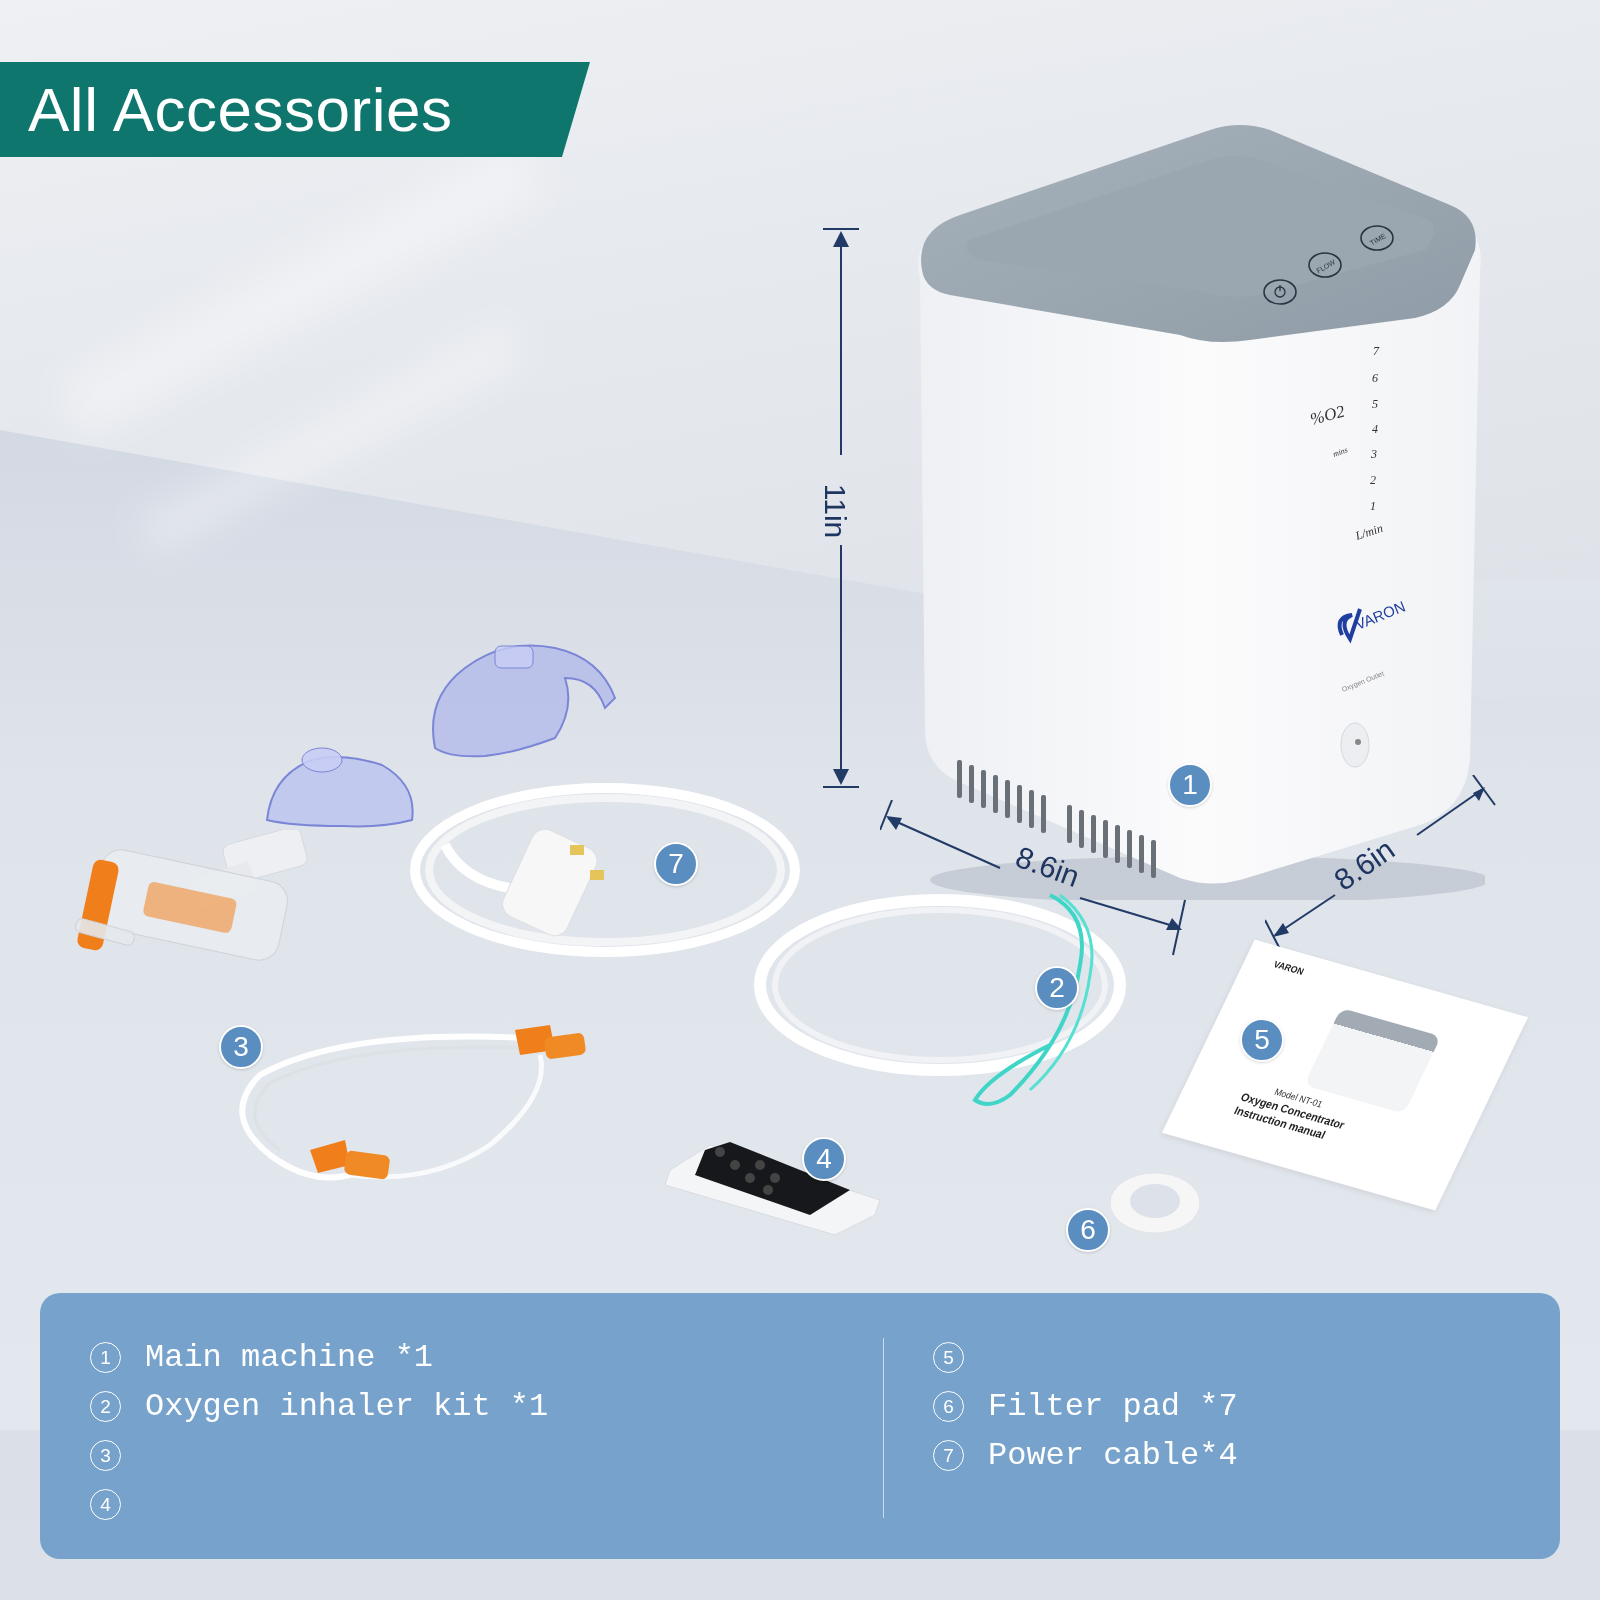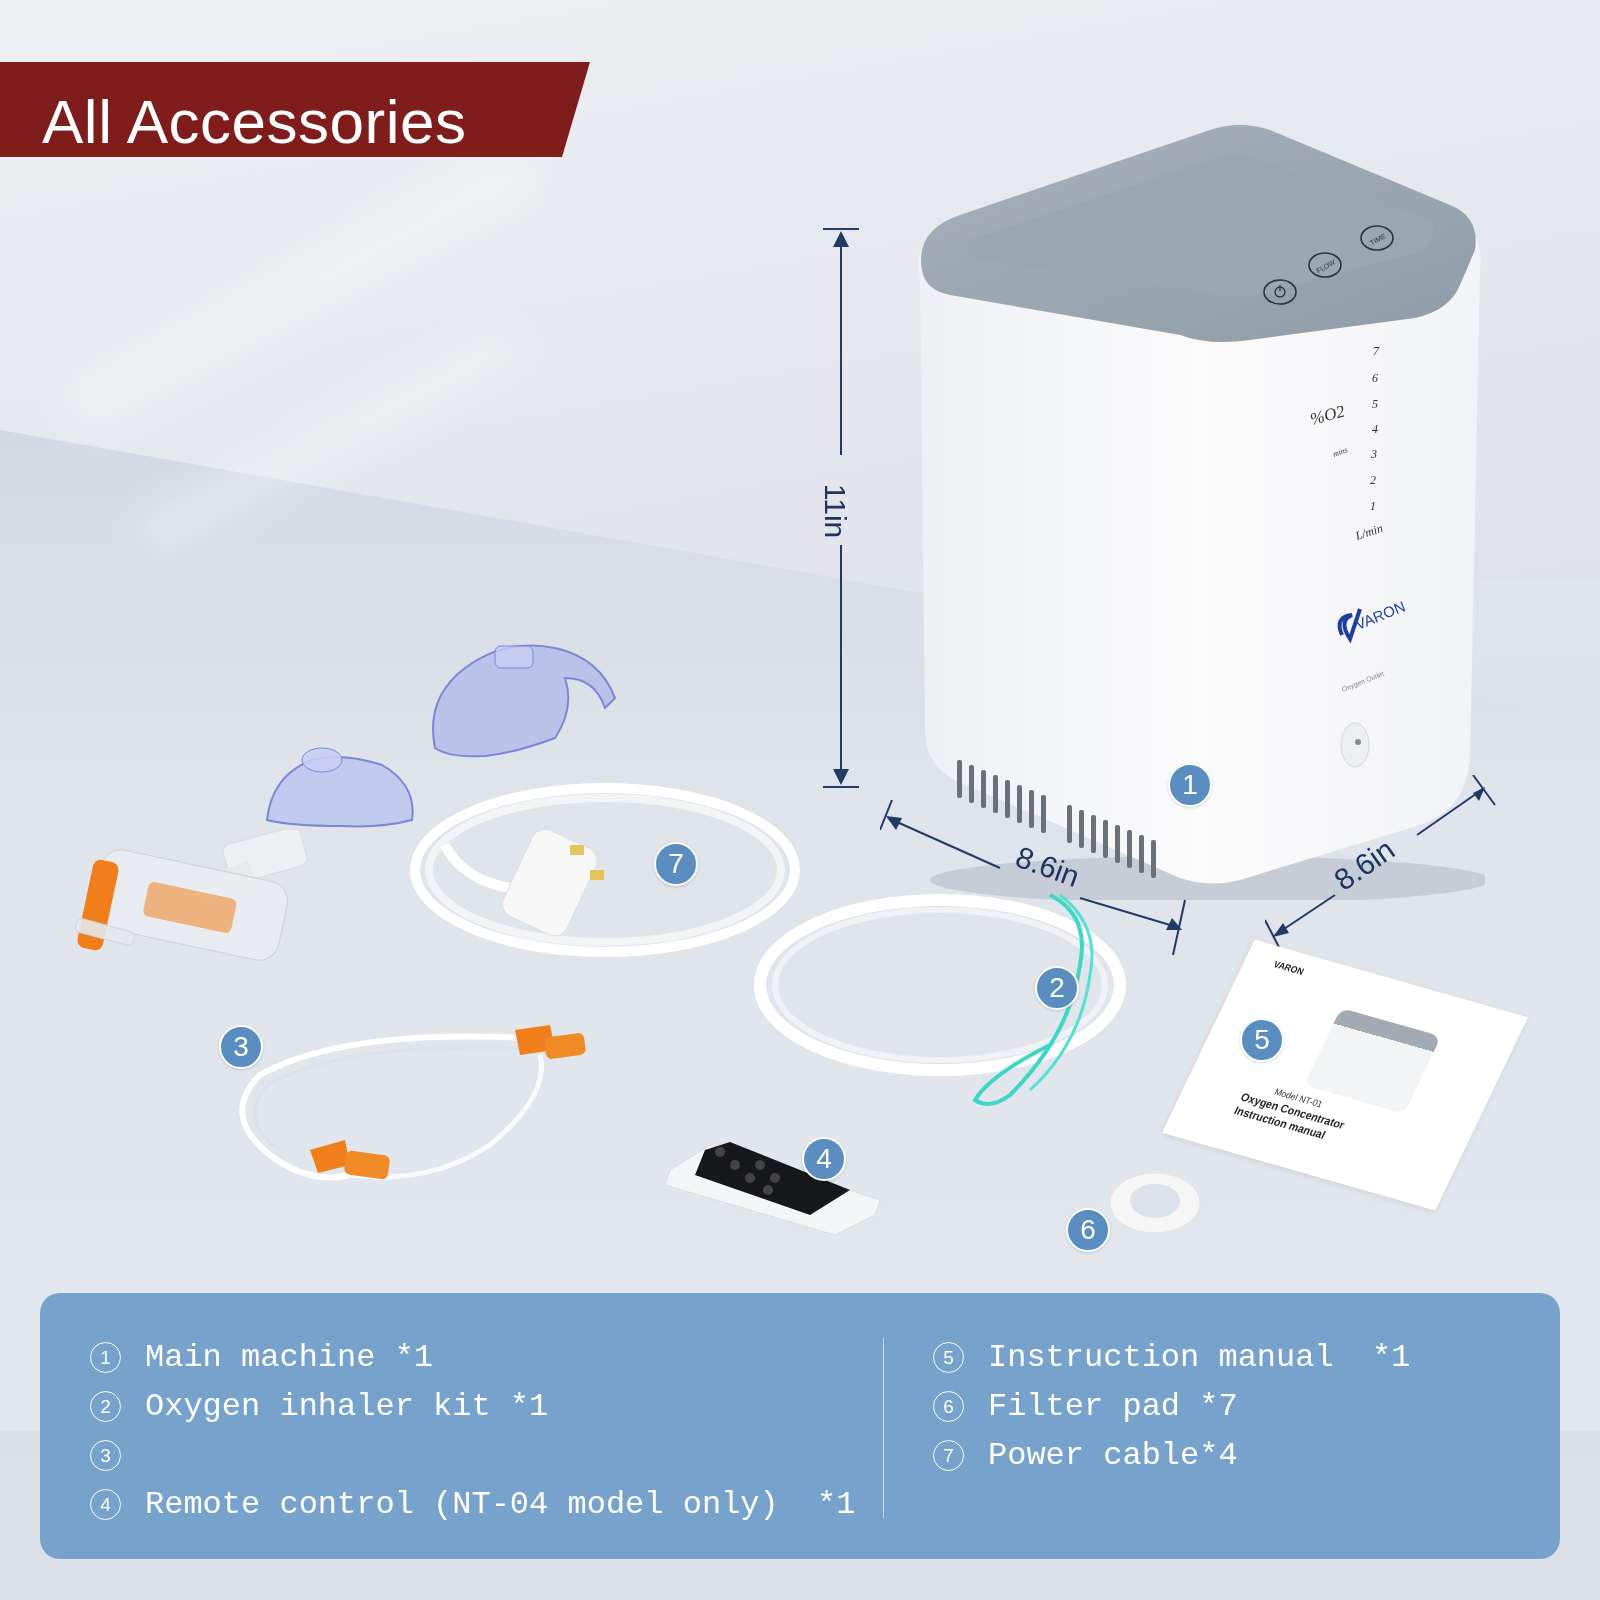--- a/index.html
+++ b/index.html
@@ -19,23 +19,23 @@
     clip-path: polygon(0 0, 960px 170px, 1600px 290px, 1600px 1000px, 0 1000px);
   }
   .light-streak {
     position: absolute; background: rgba(255,255,255,0.35); filter: blur(18px);
     transform: rotate(-28deg);
   }
 
   
   .banner {
     position: absolute; left: 0; top: 62px; width: 590px; height: 95px;
-    background: #7f1d1d;
+    background: #0f766e;
     clip-path: polygon(0 0, 590px 0, 562px 95px, 0 95px);
-    display: flex; align-items: flex-end; padding-left: 42px;
+    display: flex; align-items: center; padding-left: 28px;
   }
   .banner-title {
     color: #fff; font-size: 62px; font-family: "Liberation Sans", sans-serif;
     letter-spacing: 0.5px;
   }
   .dim-text {
     position: absolute; color: #1f3561; font-size: 30px;
     font-family: "Liberation Sans", sans-serif; white-space: nowrap;
   }
 
@@ -279,30 +279,28 @@
     </div>
     <div class="panel-item">
       <span class="circ-num">2</span>
       <span class="panel-item-text">Oxygen inhaler kit *1</span>
     </div>
     <div class="panel-item">
       <span class="circ-num">3</span>
     </div>
     <div class="panel-item">
       <span class="circ-num">4</span>
-      <span class="panel-item-text">Remote control (NT-04 model only)  *1</span>
     </div>
   </div>
 
   <div class="panel-divider"></div>
 
   <div class="panel-col" style="left:893px;">
     <div class="panel-item">
       <span class="circ-num">5</span>
-      <span class="panel-item-text">Instruction manual  *1</span>
     </div>
     <div class="panel-item">
       <span class="circ-num">6</span>
       <span class="panel-item-text">Filter pad *7</span>
     </div>
     <div class="panel-item">
       <span class="circ-num">7</span>
       <span class="panel-item-text">Power cable*4</span>
     </div>
   </div>

